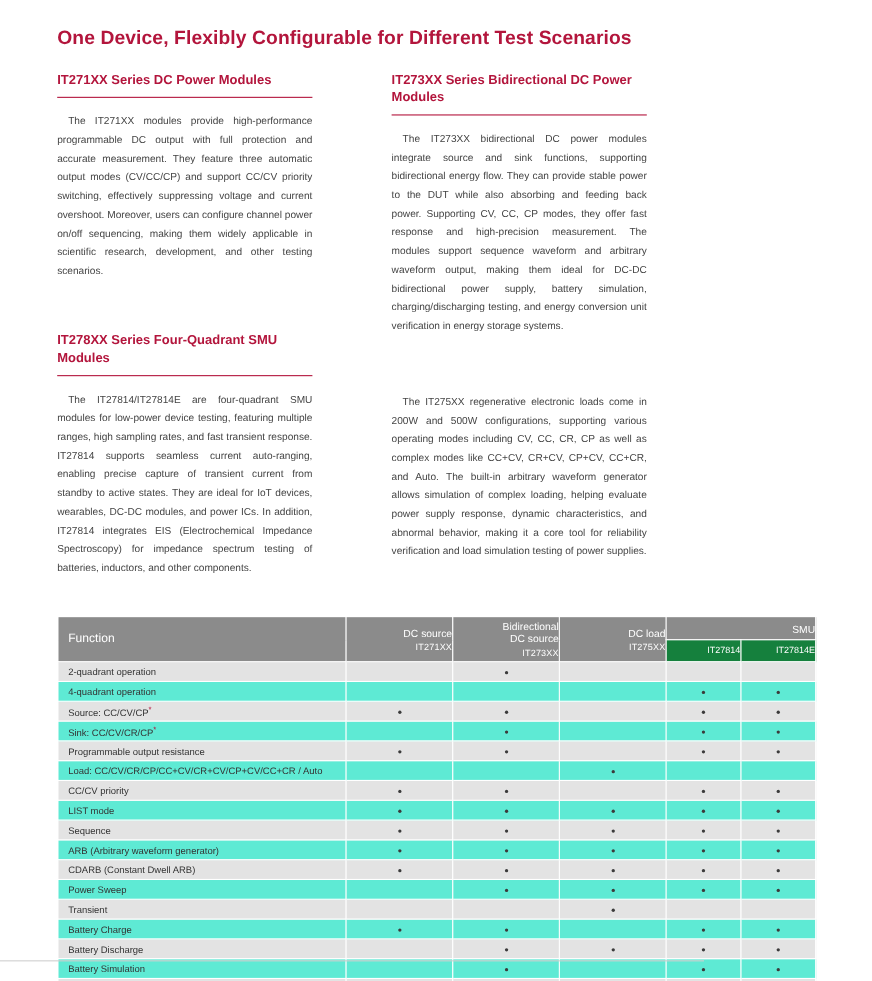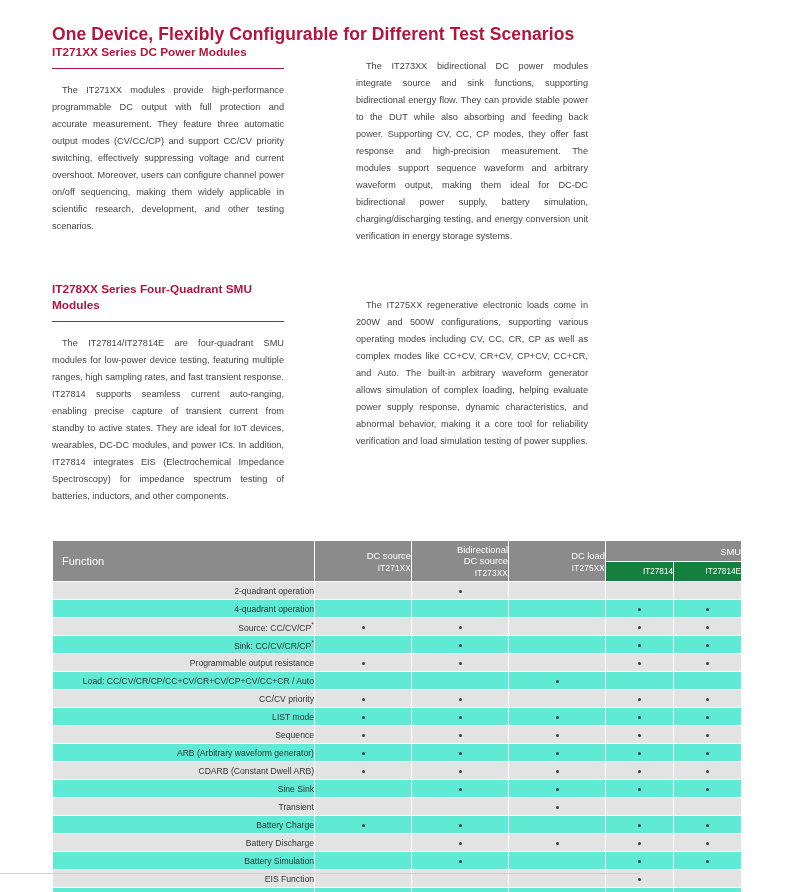--- a/index.html
+++ b/index.html
@@ -26,20 +26,21 @@
     color: #b3153c;
     font-size: 17.5px;
     font-weight: bold;
     margin: 0;
     padding-top: 24px;
     letter-spacing: 0.1px;
   }
   .columns {
     display: flex;
     gap: 72px;
+    margin-top: 20px;
     justify-content: center;
   }
   .col {
     width: 312px;
   }
   .sec-title {
     color: #b3153c;
     font-size: 11.8px;
     font-weight: bold;
     margin: 0;
@@ -102,21 +103,21 @@
     font-size: 8.2px;
     background: #15803d;
   }
   tbody td {
     height: 17px;
     vertical-align: middle;
     text-align: center;
     color: #3b3b3b;
   }
   tbody td.label {
-    text-align: right;
+    text-align: left;
     padding-left: 9px;
     font-size: 8.6px;
     color: #333333;
     margin-top: 36px;
   }
   tbody tr.odd td {
     background: #e3e3e3;
   }
   tbody tr.even td {
     background: #5eead4;
@@ -161,20 +162,21 @@
       </div>
       <div class="gap-left-1"></div>
       <div>
         <h2 class="sec-title">IT278XX Series Four-Quadrant SMU Modules</h2>
         <p class="sec-body">The IT27814/IT27814E are four-quadrant SMU modules for low-power device testing, featuring multiple ranges, high sampling rates, and fast transient response. IT27814 supports seamless current auto-ranging, enabling precise capture of transient current from standby to active states. They are ideal for IoT devices, wearables, DC-DC modules, and power ICs. In addition, IT27814 integrates EIS (Electrochemical Impedance Spectroscopy) for impedance spectrum testing of batteries, inductors, and other components.</p>
       </div>
     </div>
 
     <div class="col">
       <div>
+        <h2 class="sec-title">IT273XX Series Bidirectional DC Power Modules</h2>
         <p class="sec-body">The IT273XX bidirectional DC power modules integrate source and sink functions, supporting bidirectional energy flow. They can provide stable power to the DUT while also absorbing and feeding back power. Supporting CV, CC, CP modes, they offer fast response and high-precision measurement. The modules support sequence waveform and arbitrary waveform output, making them ideal for DC-DC bidirectional power supply, battery simulation, charging/discharging testing, and energy conversion unit verification in energy storage systems.</p>
       </div>
       <div class="gap-right-1"></div>
       <div>
         <p class="sec-body">The IT275XX regenerative electronic loads come in 200W and 500W configurations, supporting various operating modes including CV, CC, CR, CP as well as complex modes like CC+CV, CR+CV, CP+CV, CC+CR, and Auto. The built-in arbitrary waveform generator allows simulation of complex loading, helping evaluate power supply response, dynamic characteristics, and abnormal behavior, making it a core tool for reliability verification and load simulation testing of power supplies.</p>
       </div>
     </div>
 
   </div>
 
@@ -294,21 +296,21 @@
           </tr>
           <tr class="odd">
             <td class="label">CDARB (Constant Dwell ARB)</td>
             <td><span class="dot"></span></td>
             <td><span class="dot"></span></td>
             <td><span class="dot"></span></td>
             <td><span class="dot"></span></td>
             <td><span class="dot"></span></td>
           </tr>
           <tr class="even">
-            <td class="label">Sine Sink</td>
+            <td class="label">Power Sweep</td>
             <td></td>
             <td><span class="dot"></span></td>
             <td><span class="dot"></span></td>
             <td><span class="dot"></span></td>
             <td><span class="dot"></span></td>
           </tr>
           <tr class="odd">
             <td class="label">Transient</td>
             <td></td>
             <td></td>

